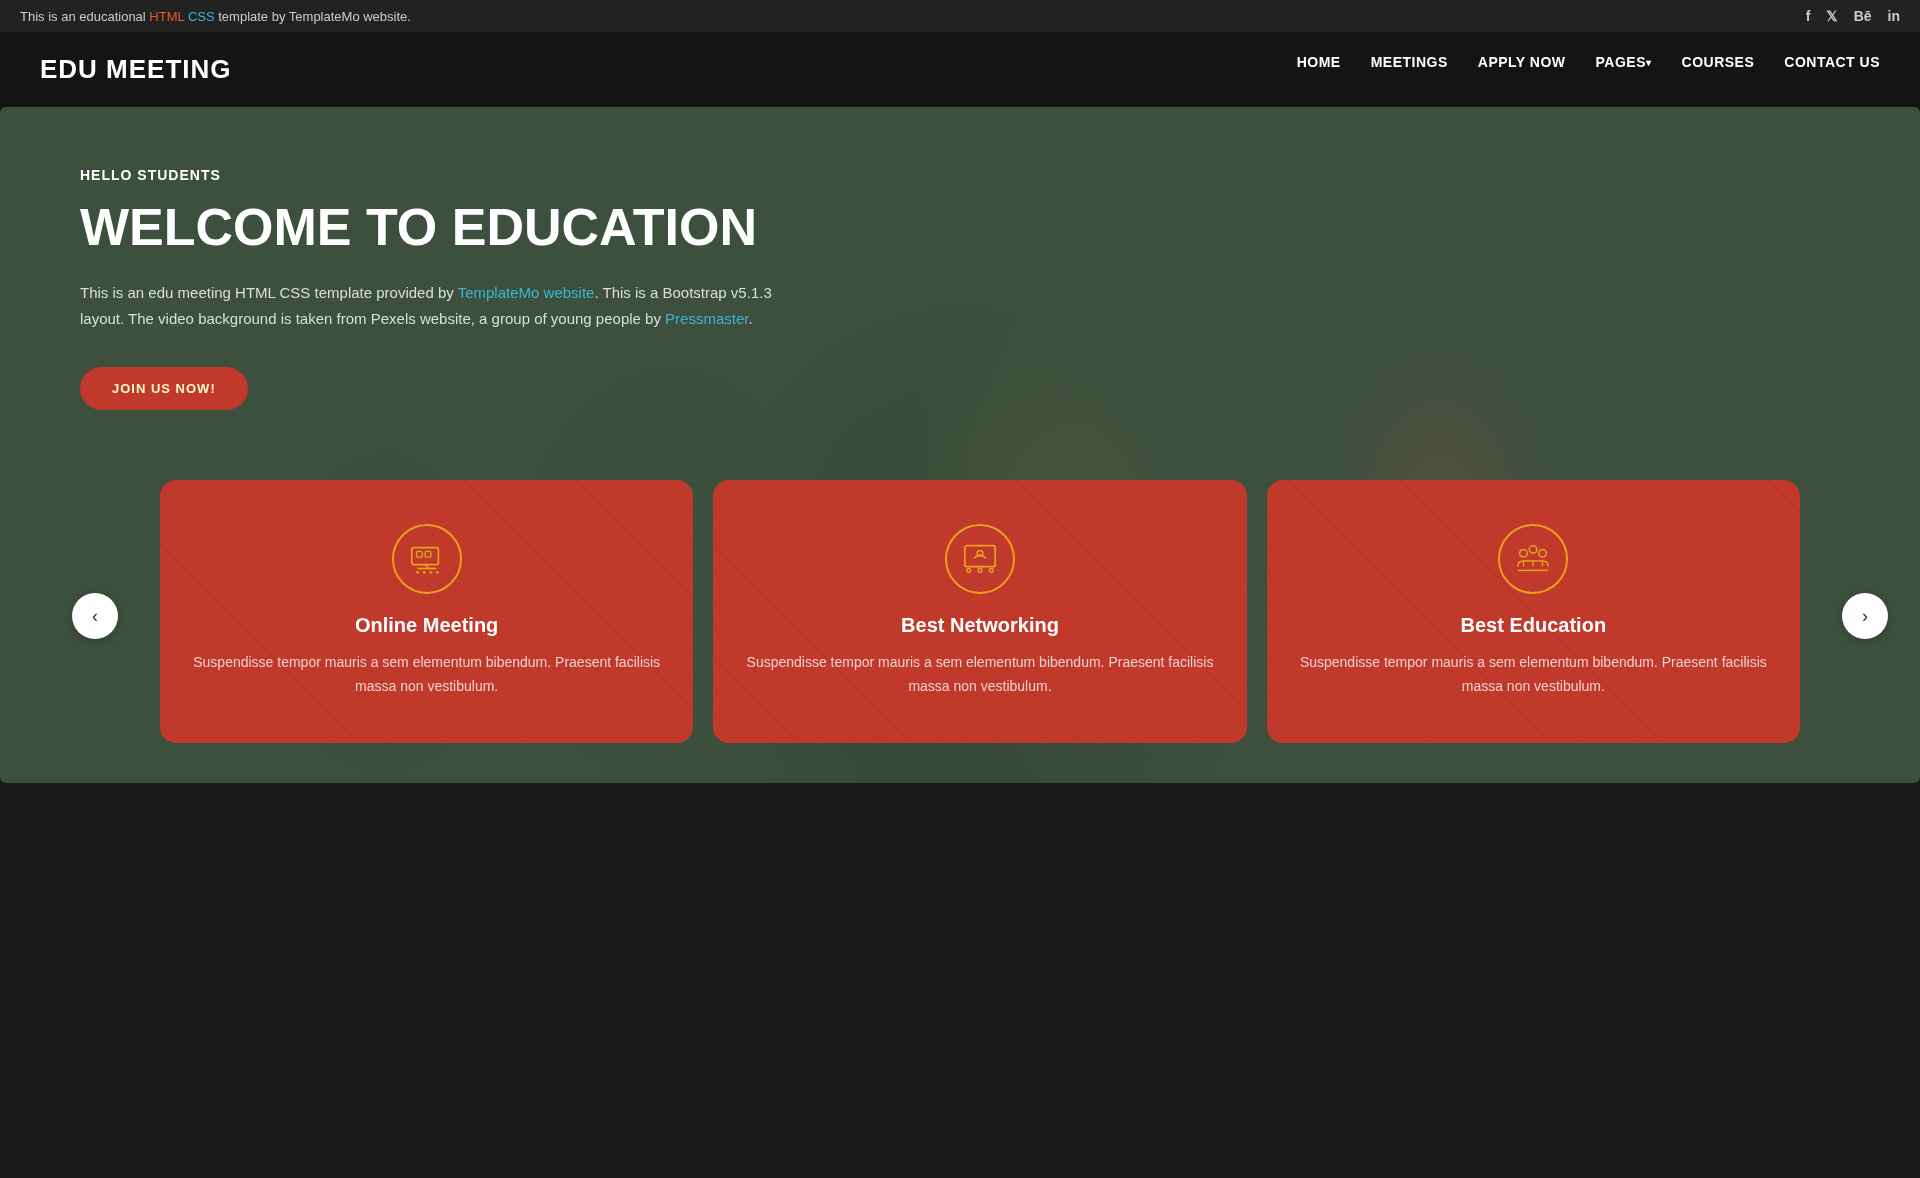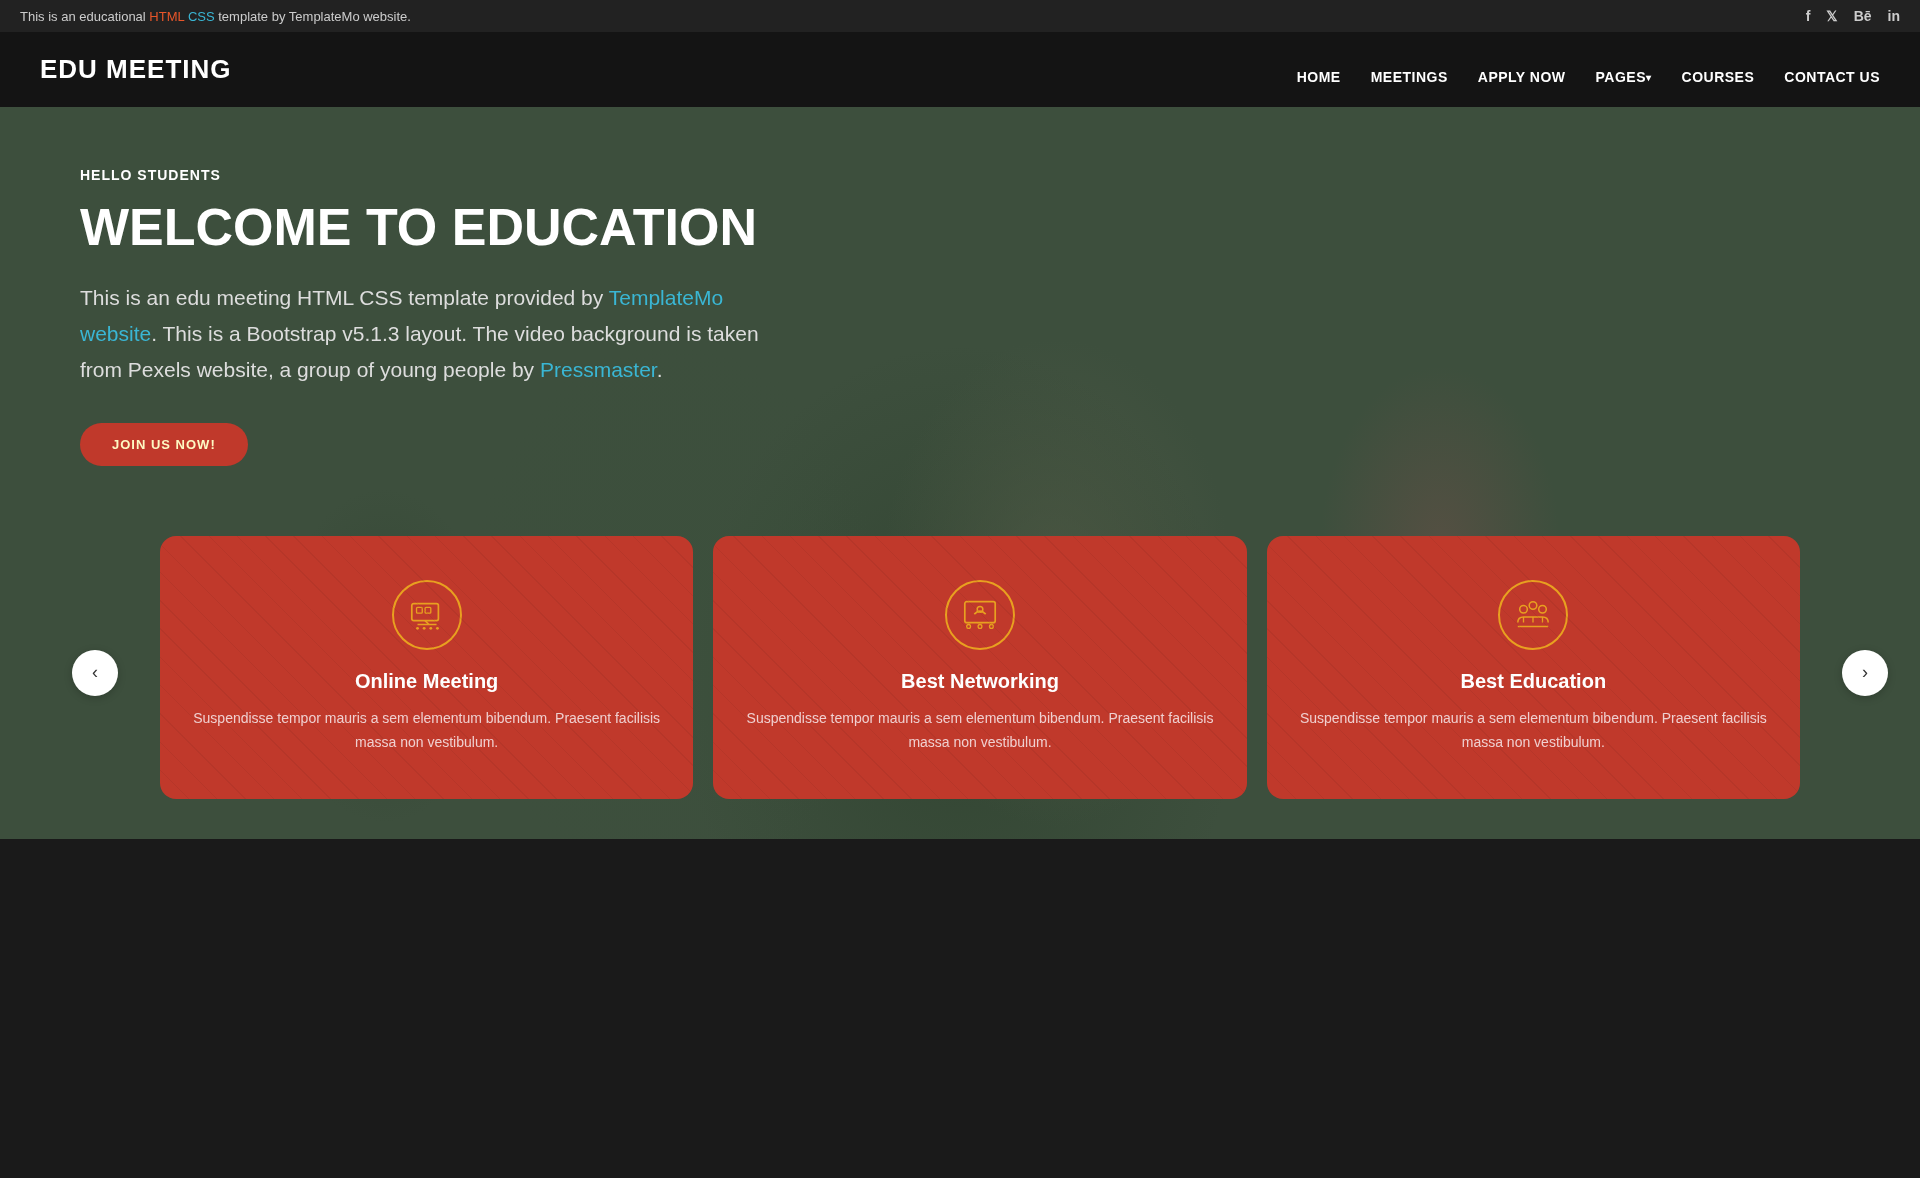--- a/index.html
+++ b/index.html
@@ -24,21 +24,21 @@
       font-weight: bold;
       cursor: pointer;
     }
 
     
     .header {
       background: rgba(20, 20, 20, 0.85);
       padding: 22px 40px;
       display: flex;
       justify-content: space-between;
-      align-items: flex-end;
+      align-items: flex-start;
       position: relative;
       z-index: 10;
     }
     .logo {
       font-size: 26px;
       font-weight: 900;
       color: #fff;
       letter-spacing: 1px;
     }
     .nav { display: flex; gap: 30px; align-items: center; padding-left: 16px; }
@@ -58,20 +58,21 @@
       position: relative;
       width: 100%;
       min-height: 640px;
       background: linear-gradient(rgba(0,0,0,0.55), rgba(0,0,0,0.55)),
                   #3a4a3a;
       display: flex;
       flex-direction: column;
       justify-content: flex-start;
       padding: 60px 40px 0 80px;
       overflow: hidden;
+      border-radius: 6px;
     }
     
     .hero-people {
       position: absolute;
       inset: 0;
       z-index: 0;
       background: 
         radial-gradient(ellipse 300px 400px at 35% 70%, rgba(60,80,60,0.8) 0%, transparent 70%),
         radial-gradient(ellipse 250px 350px at 55% 65%, rgba(80,90,70,0.7) 0%, transparent 70%),
         radial-gradient(ellipse 200px 300px at 75% 60%, rgba(100,80,70,0.6) 0%, transparent 60%),
@@ -88,21 +89,21 @@
       margin-bottom: 16px;
     }
     .hero-title {
       font-size: 52px;
       font-weight: 900;
       color: #fff;
       line-height: 1.1;
       margin-bottom: 24px;
     }
     .hero-desc {
-      font-size: 21px;
+      font-size: 15px;
       color: #ddd;
       line-height: 1.7;
       margin-bottom: 36px;
     }
     .hero-desc a { color: #3ab6d4; text-decoration: none; }
     .btn-join {
       background: #c0392b;
       color: #fef9c3;
       border: none;
       padding: 14px 32px;

